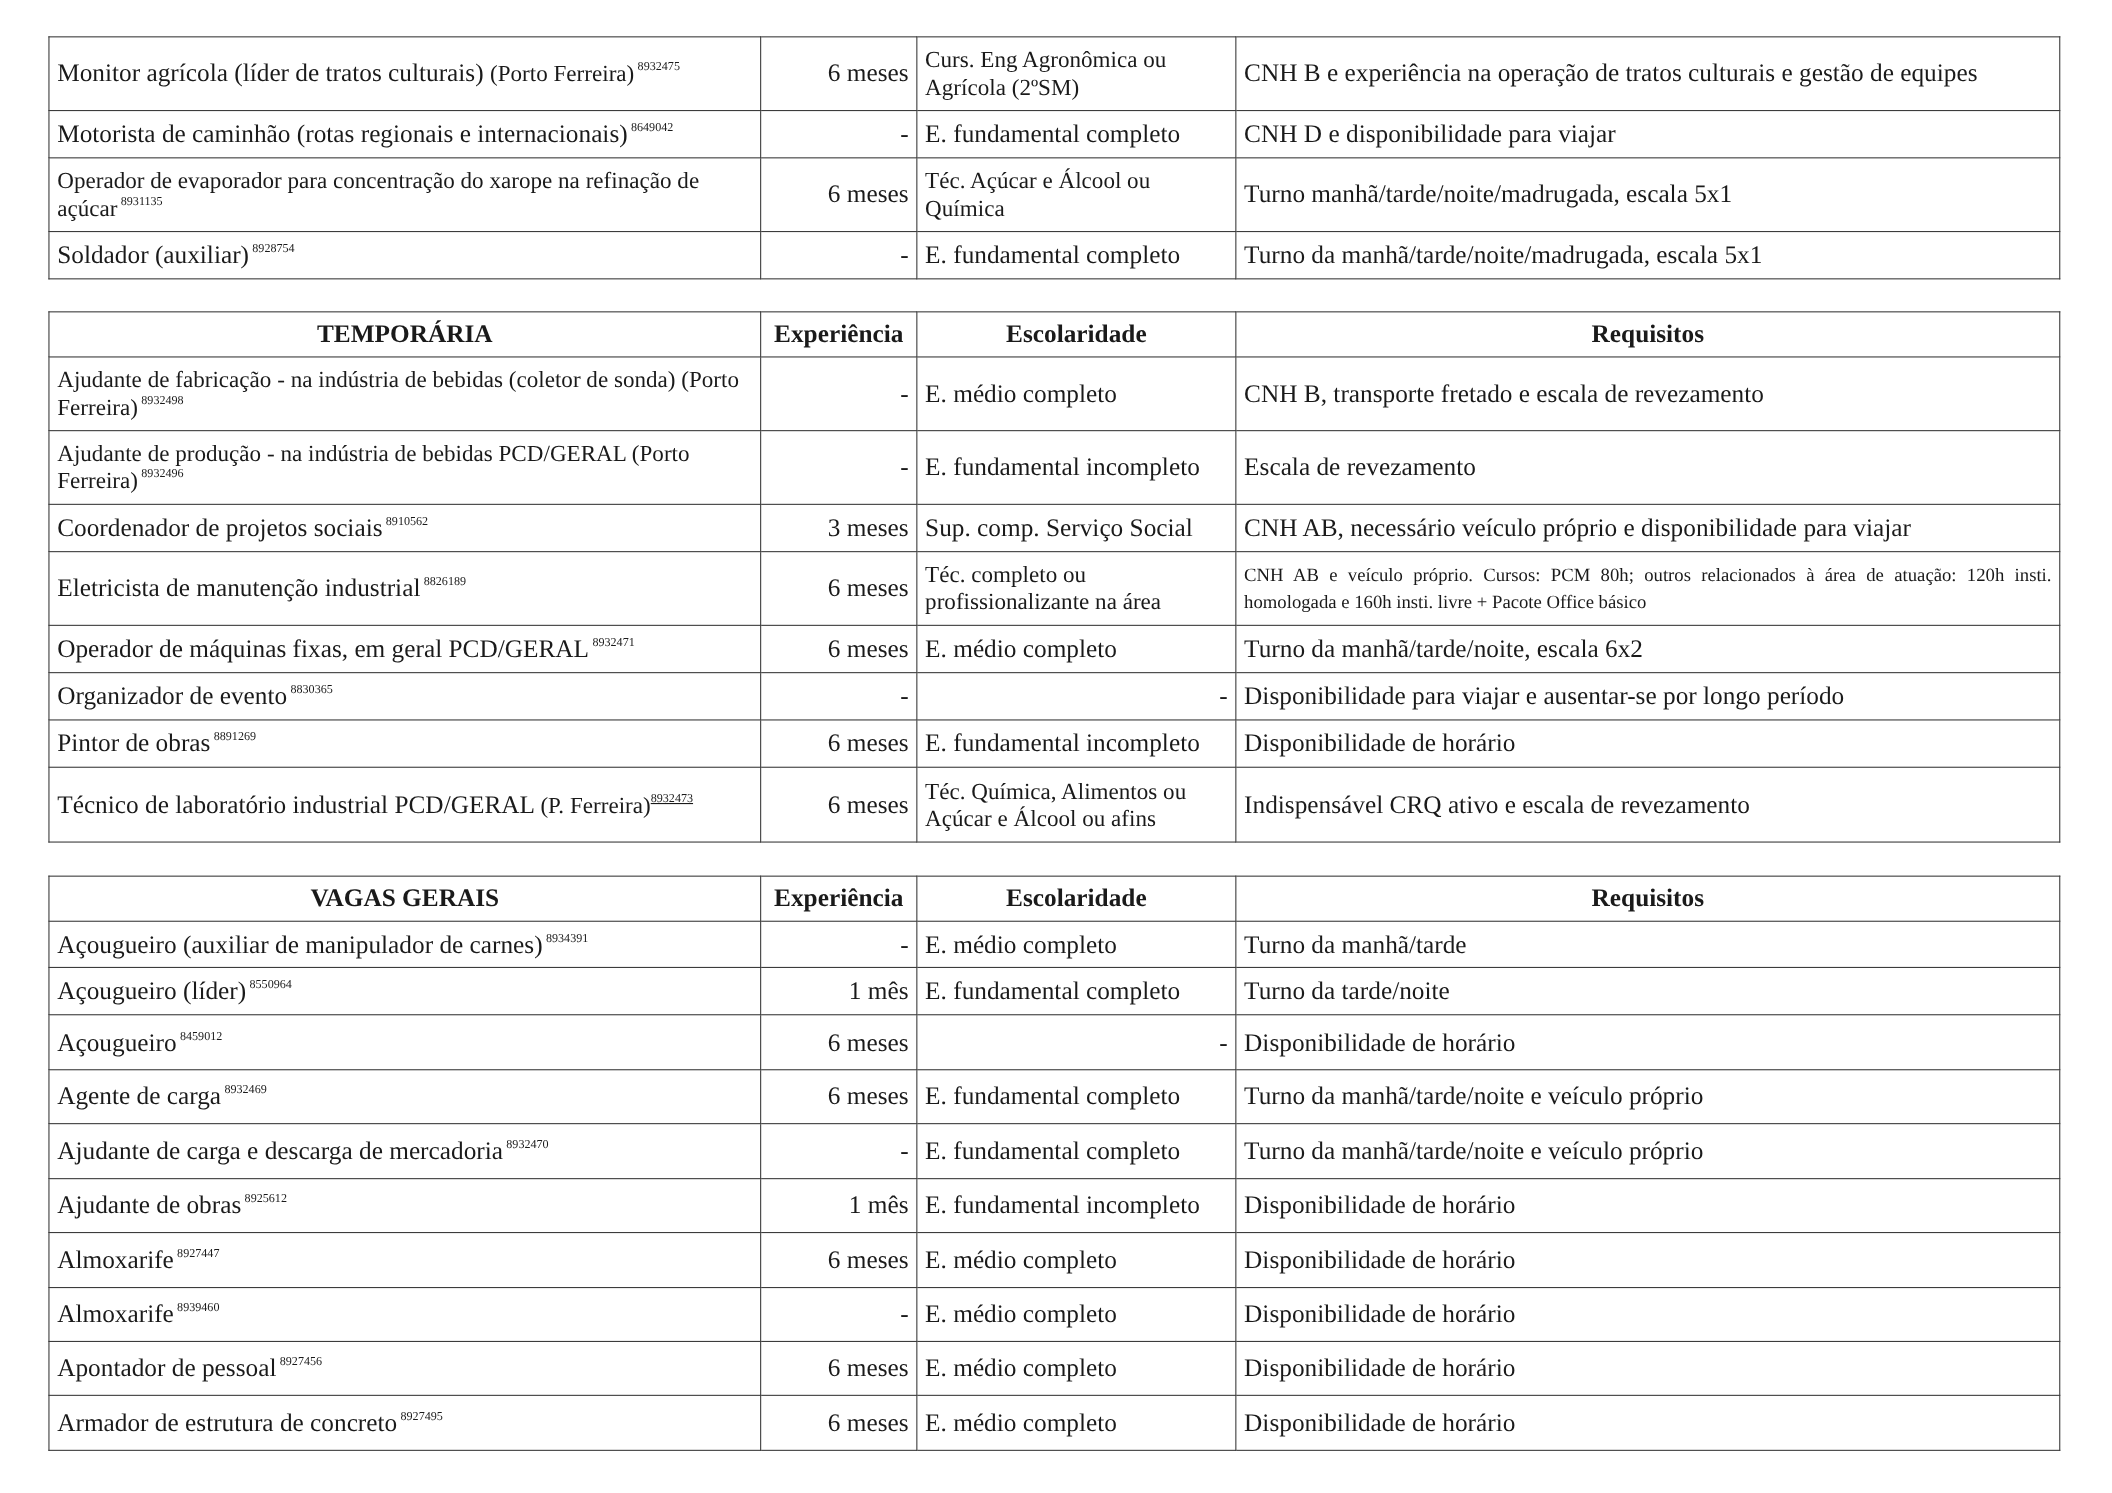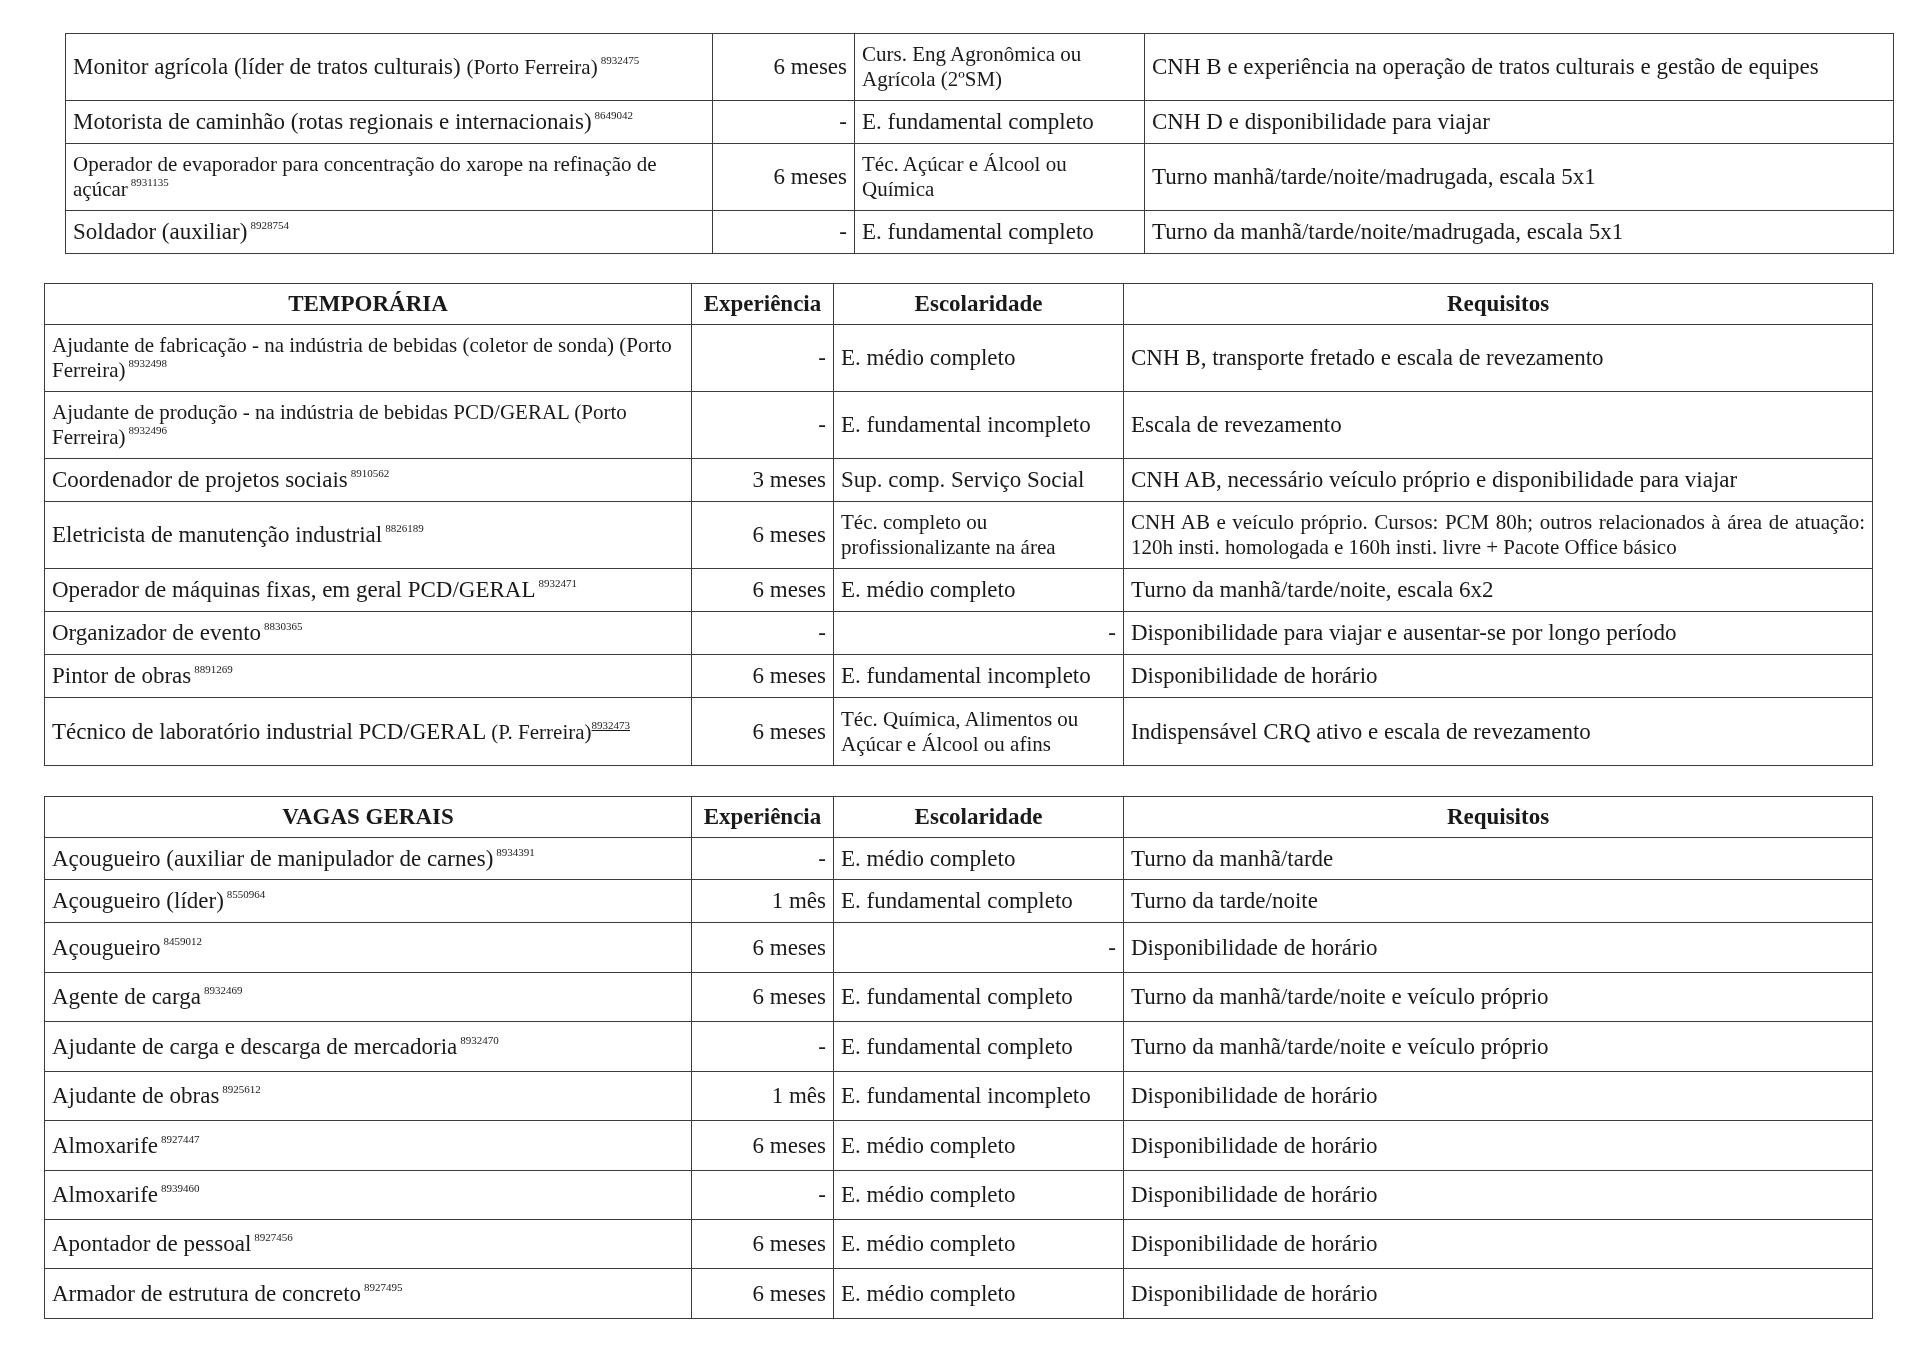--- a/index.html
+++ b/index.html
@@ -35,32 +35,32 @@
     text-align: center;
     height: 40px;
     padding: 0 0;
   }
   col.c-title { width: 647px; }
   col.c-exp   { width: 142px; }
   col.c-edu   { width: 290px; }
   col.c-req   { width: 749px; }
   td.center { text-align: right; }
   td.small { font-size: 21px; line-height: 25px; font-family: Liberation Serif, serif; }
-  td.justify { text-align: justify; text-align-last: left; font-size: 21px; line-height: 25px; }
+  td.justify { text-align: justify; text-align-last: left; font-size: 17px; line-height: 25px; }
   span.small { font-size: 21px; }
   sup.code {
     font-size: 11px;
     line-height: 0;
     vertical-align: 0;
     position: relative;
     top: -10px;
     margin-left: 3px;
   }
   sup.code.tight { margin-left: 0; text-decoration: underline; }
-  #t1 { top: 33px; margin-left: 21px; }
+  #t1 { top: 33px; }
   #t2 { top: 283px; }
   #t3 { top: 796px; }
 </style>
 </head>
 <body>
 
 <table class="jobs" id="t1">
   <colgroup>
       <col class="c-title">
       <col class="c-exp">

